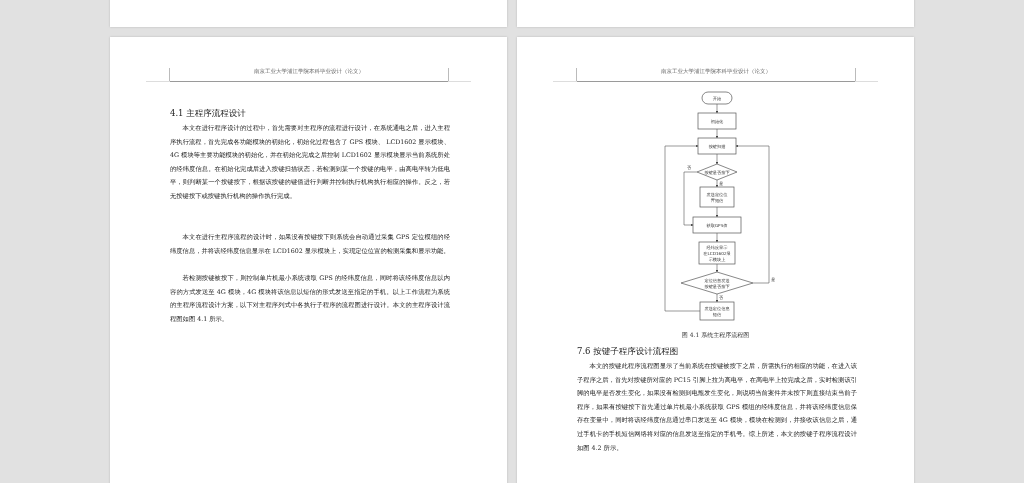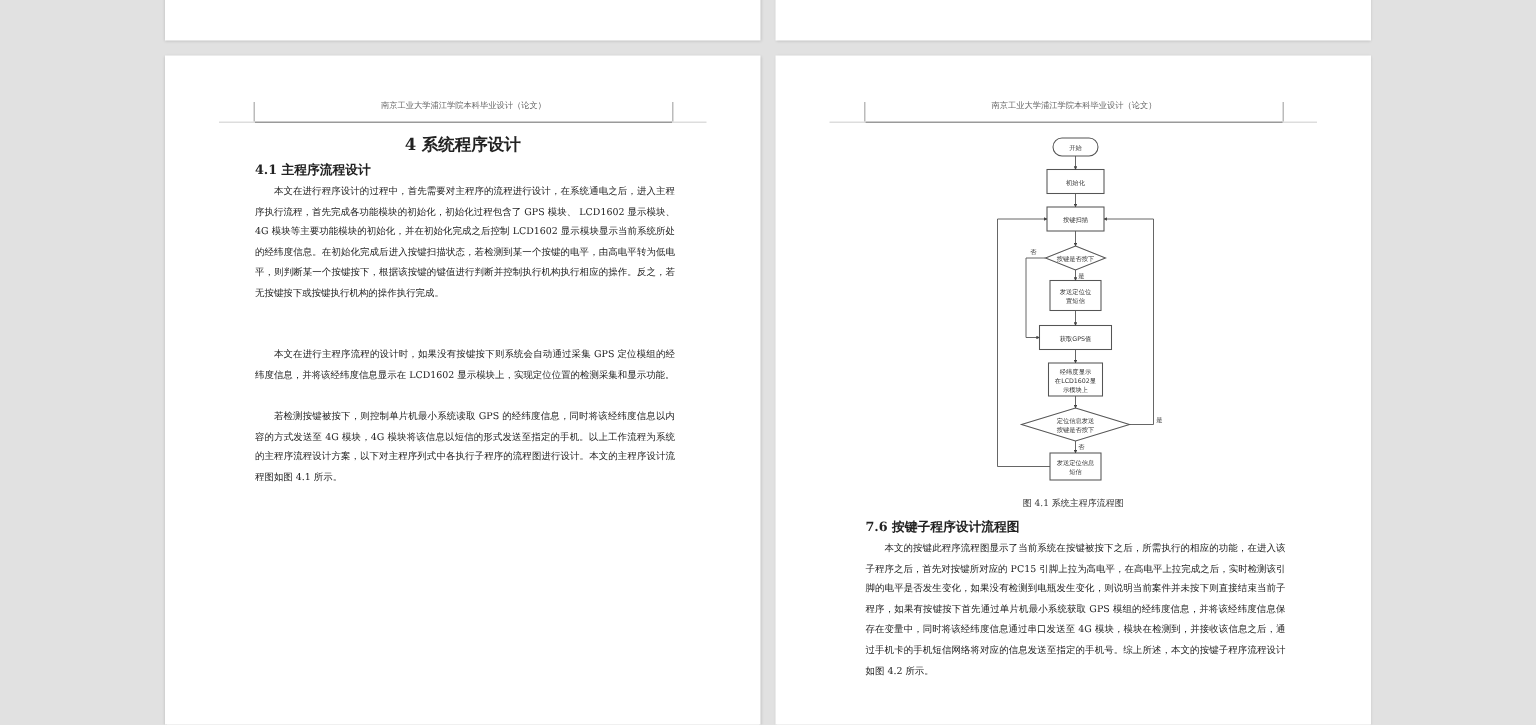--- a/index.html
+++ b/index.html
@@ -8,36 +8,35 @@
   .prev-left{left:110px;top:-10px;width:397px;height:37px;}
   .prev-right{left:517px;top:-10px;width:397px;height:37px;}
   .pg-left{left:110px;top:37px;width:397px;height:460px;}
   .pg-right{left:517px;top:37px;width:397px;height:460px;}
   .header{position:absolute;left:60px;top:28px;width:278px;height:16px;border-bottom:1px solid #9a9a9a;font-family:"DejaVu Sans",sans-serif;font-size:5.5px;color:#666;text-align:center;line-height:12px;}
   .header::before{content:"";position:absolute;left:-1px;top:3px;height:13px;border-left:1px solid #bbb;}
   .header::after{content:"";position:absolute;right:-1px;top:3px;height:13px;border-right:1px solid #bbb;}
   .crop-l{position:absolute;left:36px;top:44px;width:24px;border-top:1px solid #ddd;}
   .crop-r{position:absolute;right:36px;top:44px;width:24px;border-top:1px solid #ddd;}
   .chapter-title{position:absolute;left:0;width:397px;top:52px;text-align:center;font-weight:bold;font-size:11px;}
-  .sec-title{position:absolute;left:60px;font-weight:bold;font-size:8.5px;}
+  .sec-title{position:absolute;left:60px;font-weight:normal;font-size:8.5px;}
   .para{position:absolute;left:60px;width:280px;font-size:6.3px;line-height:13.6px;text-align:justify;text-indent:2em;margin:0;}
   .fig-caption{position:absolute;left:0;width:397px;text-align:center;font-size:6px;color:#333;}
   svg text{font-family:"DejaVu Sans",sans-serif;}
 </style>
 </head>
 <body>
 
 <div class="page prev-left"></div>
 <div class="page prev-right"></div>
 
 <div class="page pg-left">
   <div class="crop-l"></div>
   <div class="crop-r"></div>
   <div class="header">南京工业大学浦江学院本科毕业设计（论文）</div>
-  <div class="chapter-title">4  系统程序设计</div>
   <div class="sec-title" style="top:71px;">4.1  主程序流程设计</div>
   <p class="para" style="top:84px;">本文在进行程序设计的过程中，首先需要对主程序的流程进行设计，在系统通电之后，进入主程序执行流程，首先完成各功能模块的初始化，初始化过程包含了 GPS 模块、 LCD1602 显示模块、4G 模块等主要功能模块的初始化，并在初始化完成之后控制 LCD1602 显示模块显示当前系统所处的经纬度信息。在初始化完成后进入按键扫描状态，若检测到某一个按键的电平，由高电平转为低电平，则判断某一个按键按下，根据该按键的键值进行判断并控制执行机构执行相应的操作。反之，若无按键按下或按键执行机构的操作执行完成。</p>
   <p class="para" style="top:193px;">本文在进行主程序流程的设计时，如果没有按键按下则系统会自动通过采集 GPS 定位模组的经纬度信息，并将该经纬度信息显示在 LCD1602 显示模块上，实现定位位置的检测采集和显示功能。</p>
   <p class="para" style="top:234px;">若检测按键被按下，则控制单片机最小系统读取 GPS 的经纬度信息，同时将该经纬度信息以内容的方式发送至 4G 模块，4G 模块将该信息以短信的形式发送至指定的手机。以上工作流程为系统的主程序流程设计方案，以下对主程序列式中各执行子程序的流程图进行设计。本文的主程序设计流程图如图 4.1 所示。</p>
 </div>
 
 <div class="page pg-right">
   <div class="crop-l"></div>
   <div class="crop-r"></div>
   <div class="header">南京工业大学浦江学院本科毕业设计（论文）</div>

